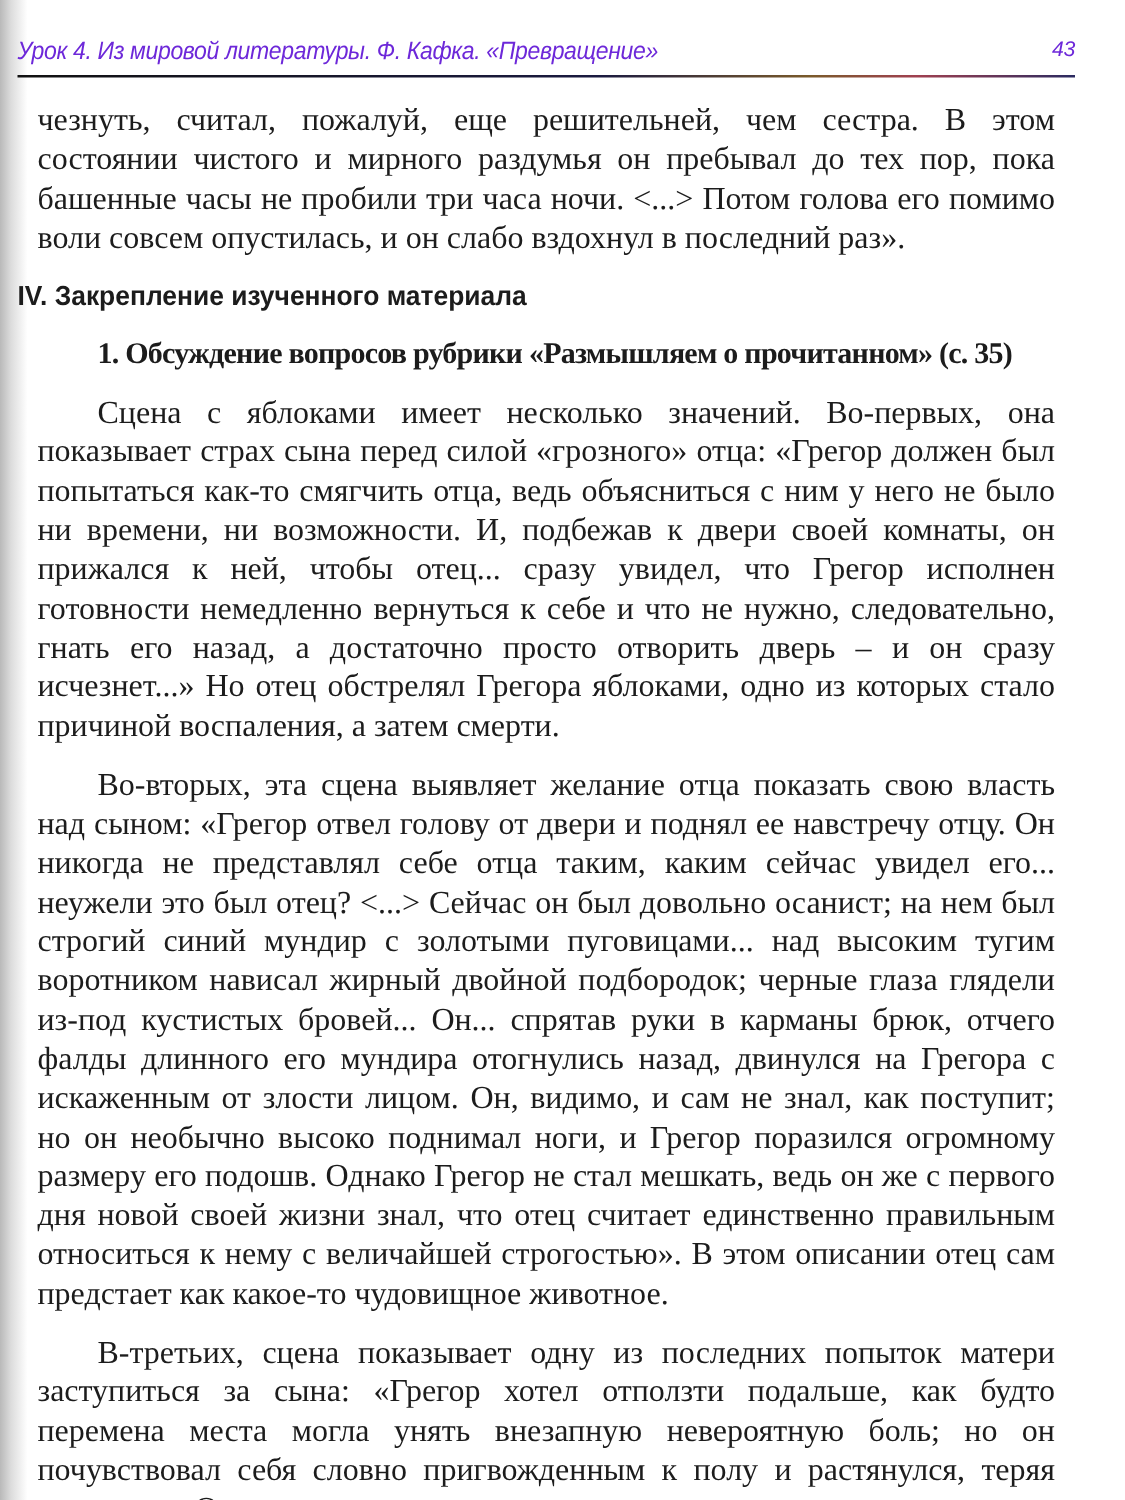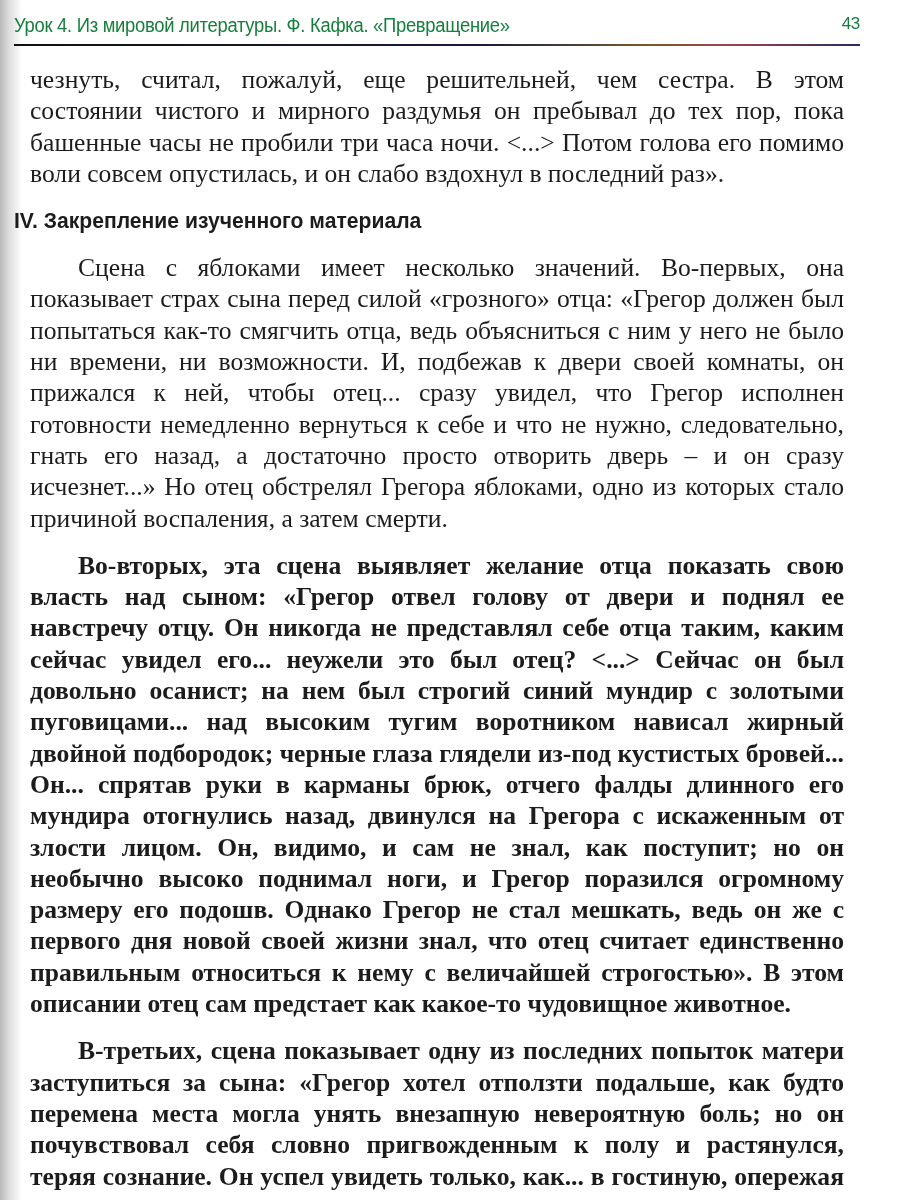--- a/index.html
+++ b/index.html
@@ -14,25 +14,26 @@
     position: absolute; left: 0; top: 0; width: 22px; height: 1200px;
     background: linear-gradient(to right, #b9b9b9 0%, #dcdcdc 40%, rgba(255,255,255,0) 100%);
     pointer-events: none;
   }
   .page {
     position: absolute; left: 14px; top: 0; width: 858px;
   }
   .running-head {
     position: relative;
     height: 38px;
-    margin-top: 10px;
+    margin-top: 26px;
     font-family: "Liberation Sans", "DejaVu Sans", sans-serif;
     font-size: 20px;
-    color: #15803d;
+    color: #6d28d9;
     letter-spacing: -0.3px;
+    font-style: italic;
   }
   .running-head .title { position: absolute; left: 0; top: 4px; transform: scaleX(0.92); transform-origin: left; white-space: nowrap; }
   .running-head .pageno { position: absolute; right: 12px; top: 4px; font-size: 17px; }
   .rule {
     position: absolute; left: 0; right: 12px; top: 34px; height: 2px;
     background: linear-gradient(to right, #111 0%, #1a1a40 55%, #7a5a2a 75%, #a04050 85%, #2a2a60 100%);
   }
   .body-text {
     margin-top: 12px;
     font-size: 25.6px;
@@ -58,36 +59,37 @@
     text-indent: 48px;
     letter-spacing: -0.6px;
   }
   .comment-label {
     font-weight: bold;
     font-style: italic;
     font-size: 24.5px;
     line-height: 31px;
     text-indent: 48px;
   }
-  .gap { margin-top: 8px; font-weight: bold; }
+  .gap { margin-top: 8px; }
 </style>
 </head>
 <body>
 
 <div class="left-shadow"></div>
 
 <div class="page">
   <div class="running-head">
     <span class="title">Урок 4. Из мировой литературы. Ф. Кафка. «Превращение»</span>
     <span class="pageno">43</span>
     <div class="rule"></div>
   </div>
 
   <div class="body-text">
     <p>чезнуть, считал, пожалуй, еще решительней, чем сестра. В этом состоянии чистого и мирного раздумья он пребывал до тех пор, пока башенные часы не пробили три часа ночи. &lt;...&gt; Потом голова его помимо воли совсем опустилась, и он слабо вздохнул в последний раз».</p>
 
     <div class="section-heading">IV. Закрепление изученного материала</div>
+    <p class="sub-heading">1. Обсуждение вопросов рубрики «Размышляем о прочитанном» (с. 35)</p>
 
     <p class="indent">Сцена с яблоками имеет несколько значений. Во-первых, она показывает страх сына перед силой «грозного» отца: «Грегор должен был попытаться как-то смягчить отца, ведь объясниться с ним у него не было ни времени, ни возможности. И, подбежав к двери своей комнаты, он прижался к ней, чтобы отец... сразу увидел, что Грегор исполнен готовности немедленно вернуться к себе и что не нужно, следовательно, гнать его назад, а достаточно просто отворить дверь – и он сразу исчезнет...» Но отец обстрелял Грегора яблоками, одно из которых стало причиной воспаления, а затем смерти.</p>
     <p class="indent gap">Во-вторых, эта сцена выявляет желание отца показать свою власть над сыном: «Грегор отвел голову от двери и поднял ее навстречу отцу. Он никогда не представлял себе отца таким, каким сейчас увидел его... неужели это был отец? &lt;...&gt; Сейчас он был довольно осанист; на нем был строгий синий мундир с золотыми пуговицами... над высоким тугим воротником нависал жирный двойной подбородок; черные глаза глядели из-под кустистых бровей... Он... спрятав руки в карманы брюк, отчего фалды длинного его мундира отогнулись назад, двинулся на Грегора с искаженным от злости лицом. Он, видимо, и сам не знал, как поступит; но он необычно высоко поднимал ноги, и Грегор поразился огромному размеру его подошв. Однако Грегор не стал мешкать, ведь он же с первого дня новой своей жизни знал, что отец считает единственно правильным относиться к нему с величайшей строгостью». В этом описании отец сам предстает как какое-то чудовищное животное.</p>
     <p class="indent gap">В-третьих, сцена показывает одну из последних попыток матери заступиться за сына: «Грегор хотел отползти подальше, как будто перемена места могла унять внезапную невероятную боль; но он почувствовал себя словно пригвожденным к полу и растянулся, теряя сознание. Он успел увидеть только, как... в гостиную, опережая кричавшую что-то сестру, влетела мать... как мать под-</p>
   </div>
 </div>
 
 </body></html>

